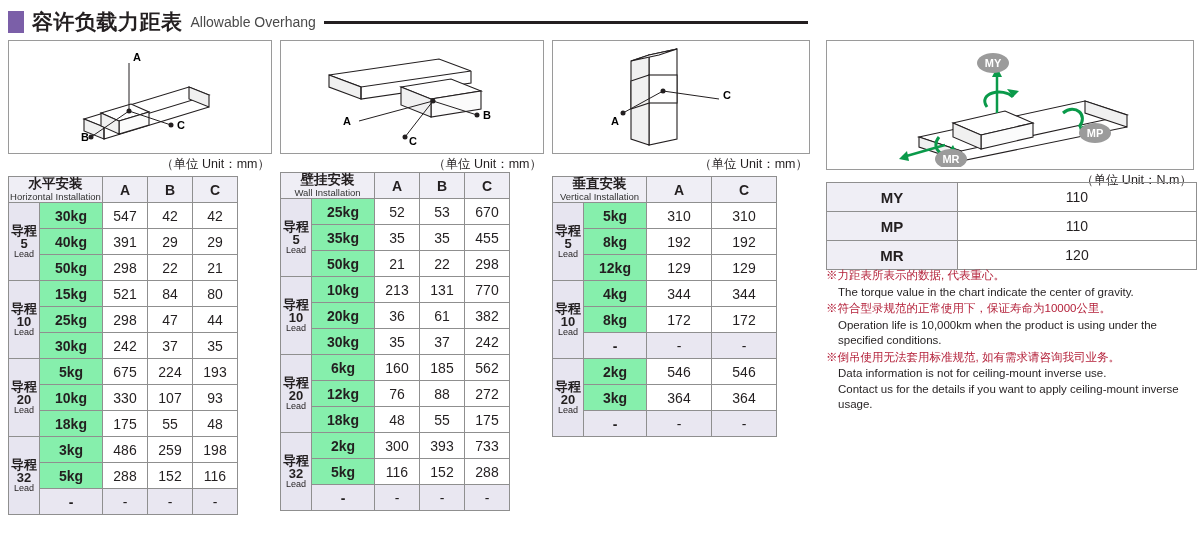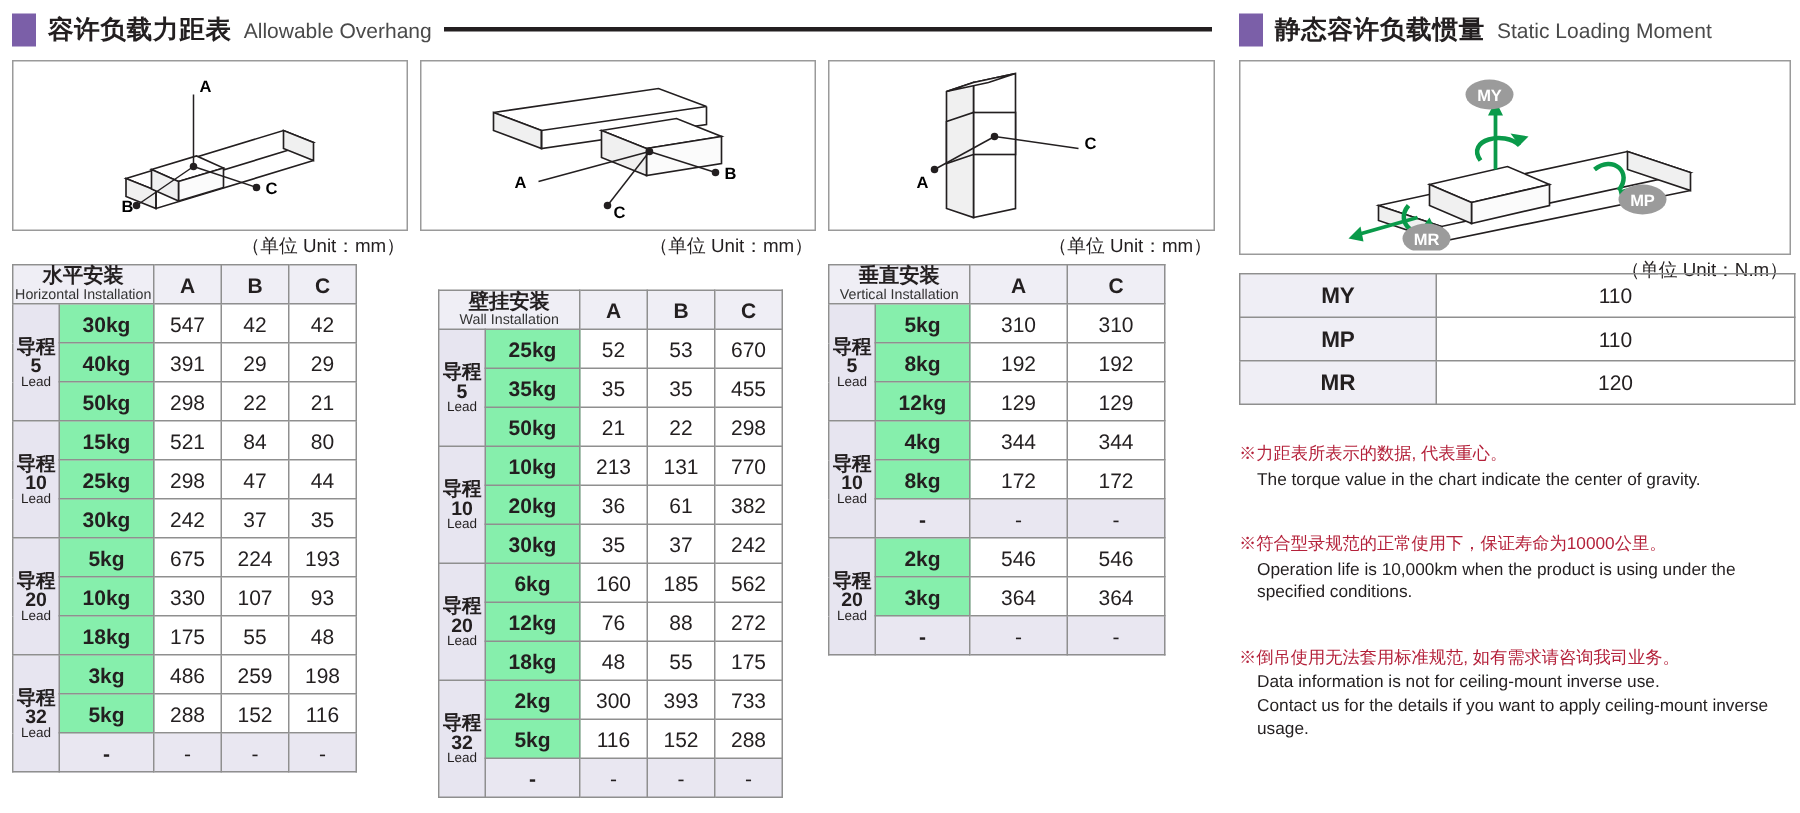--- a/index.html
+++ b/index.html
@@ -10,21 +10,21 @@
     color:#231f20;
     position:relative;
     overflow:hidden;
   }
   .page{position:relative;width:1200px;height:542px;}
 
   
   .sec-head{display:flex;align-items:center;gap:8px;}
   .sec-bar{width:16px;height:22px;background:#7b5fa8;flex:none;}
   .sec-rule{flex:1;height:3px;background:#231f20;}
-  .sec-title-cn{font-size:17px;font-weight:bold;letter-spacing:.5px;white-space:nowrap;}
+  .sec-title-cn{font-size:21px;font-weight:bold;letter-spacing:.5px;white-space:nowrap;}
   .sec-title-en{font-size:14px;color:#4a4a4a;white-space:nowrap;}
 
   #left-header{position:absolute;left:8px;top:8px;width:800px;}
   #right-header{position:absolute;left:826px;top:8px;width:366px;}
 
   
   .diagram{
     position:absolute;border:1px solid #9a9a9a;background:#fff;
   }
   .unit{
@@ -54,52 +54,47 @@
   .hdr-main{font-size:13.5px;line-height:1.05;padding:2px 4px;font-weight:bold;}
   .hdr-main .en{display:block;font-size:9.5px;font-weight:normal;color:#333;letter-spacing:0;}
   .lead-cell{background:#e7e5f0;font-weight:bold;font-size:13px;line-height:1.02;width:30px;}
   .lead-cell .num{display:block;font-size:13px;}
   .lead-cell .en{display:block;font-size:9px;font-weight:normal;}
   .load-cell{background:#86efac;font-weight:bold;font-size:14px;width:62px;height:25px;}
   .val{width:44px;height:25px;font-size:14px;}
   .vgrey{background:#e9e7f1;}
 
   #t1{left:8px;top:176px;border-radius:21px;}
-  #t2{left:280px;top:193px;margin-left:12px;}
+  #t2{left:280px;top:172px;}
   #t3{left:552px;top:176px;}
 
   
   #t4{position:absolute;left:826px;top:182px;border-collapse:collapse;font-size:14px;}
   #t4 td{border:1px solid #8f8f8f;text-align:center;height:26px;}
   #t4 .lbl{background:#efeef5;font-weight:bold;width:128px;font-size:15px;}
   #t4 .v{width:236px;font-size:14px;margin-top:41px;}
 
   
   #notes{position:absolute;left:826px;top:268px;width:374px;font-size:11.5px;line-height:1.35;}
-  #notes .cn{color:#b4213a;margin-top:28px;}
+  #notes .cn{color:#b4213a;}
   #notes .en{color:#231f20;padding-left:12px;}
   #notes p{margin:0 0 1px 0;}
 </style>
 </head>
 <body>
 
 <div class="page">
 
   <div class="sec-head" id="left-header">
     <div class="sec-bar"></div>
     <div class="sec-title-cn">容许负载力距表</div>
     <div class="sec-title-en">Allowable Overhang</div>
     <div class="sec-rule"></div>
   </div>
 
-  <div class="sec-head" id="right-header">
-    <div class="sec-bar"></div>
-    <div class="sec-title-cn">静态容许负载惯量</div>
-    <div class="sec-title-en">Static Loading Moment</div>
-  </div>
 
   <div class="diagram" id="d1">
     <svg width="260" height="110" viewBox="0 0 260 110">
 
       <polygon points="75,78 180,46 200,54 95,86" fill="#ffffff" stroke="#231f20" stroke-width="1.1"></polygon>
       <polygon points="180,46 200,54 200,66 180,58" fill="#f0f0f0" stroke="#231f20" stroke-width="1.1"></polygon>
       <polygon points="75,78 95,86 95,98 75,90" fill="#f0f0f0" stroke="#231f20" stroke-width="1.1"></polygon>
       <polyline points="95,86 95,98 200,66" fill="none" stroke="#231f20" stroke-width="1.1"></polyline>
 
       <polygon points="92,72 122,63 140,71 110,80" fill="#ffffff" stroke="#231f20" stroke-width="1.1"></polygon>

